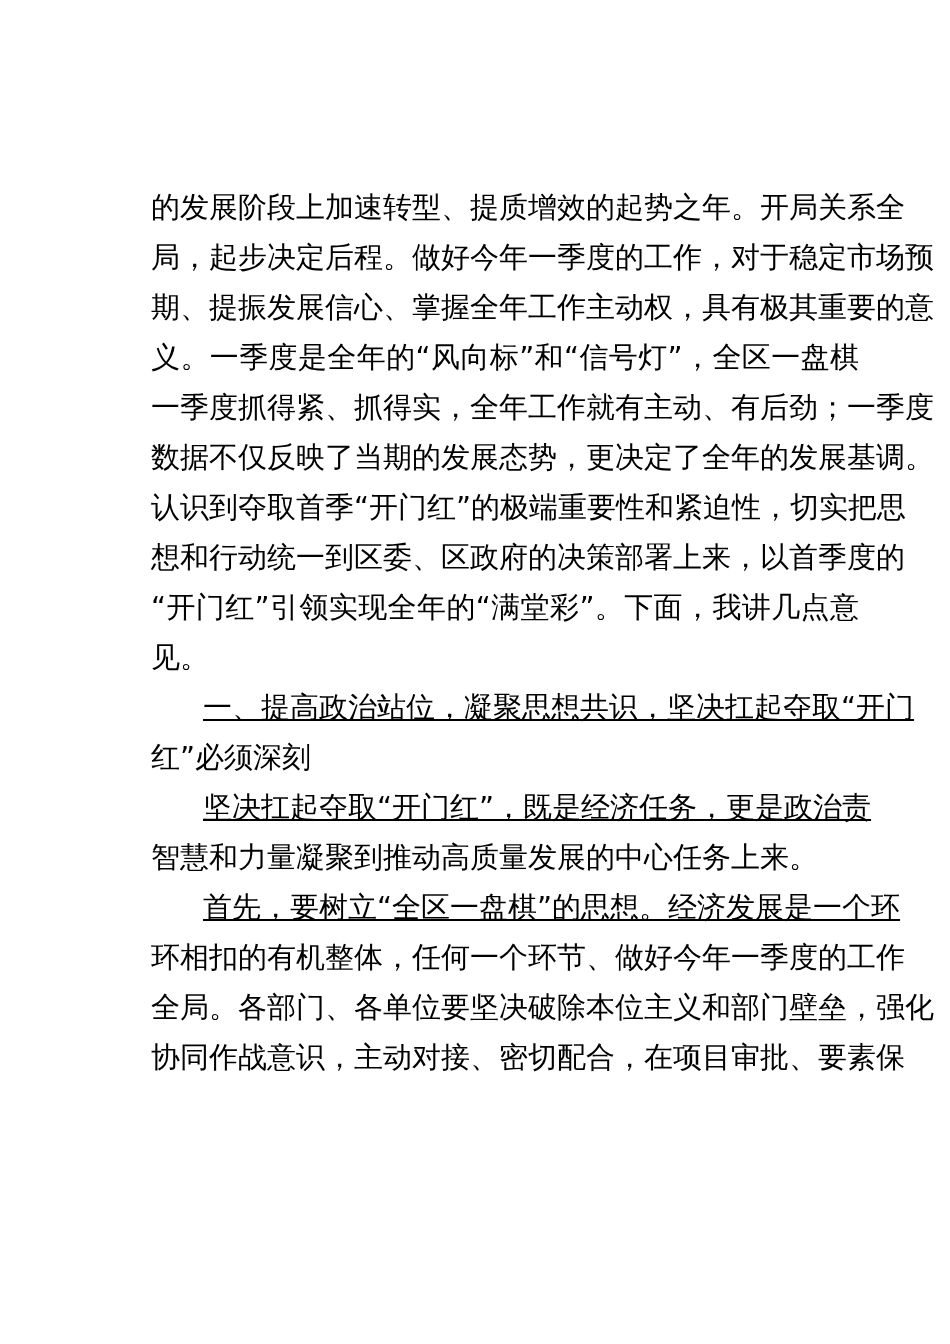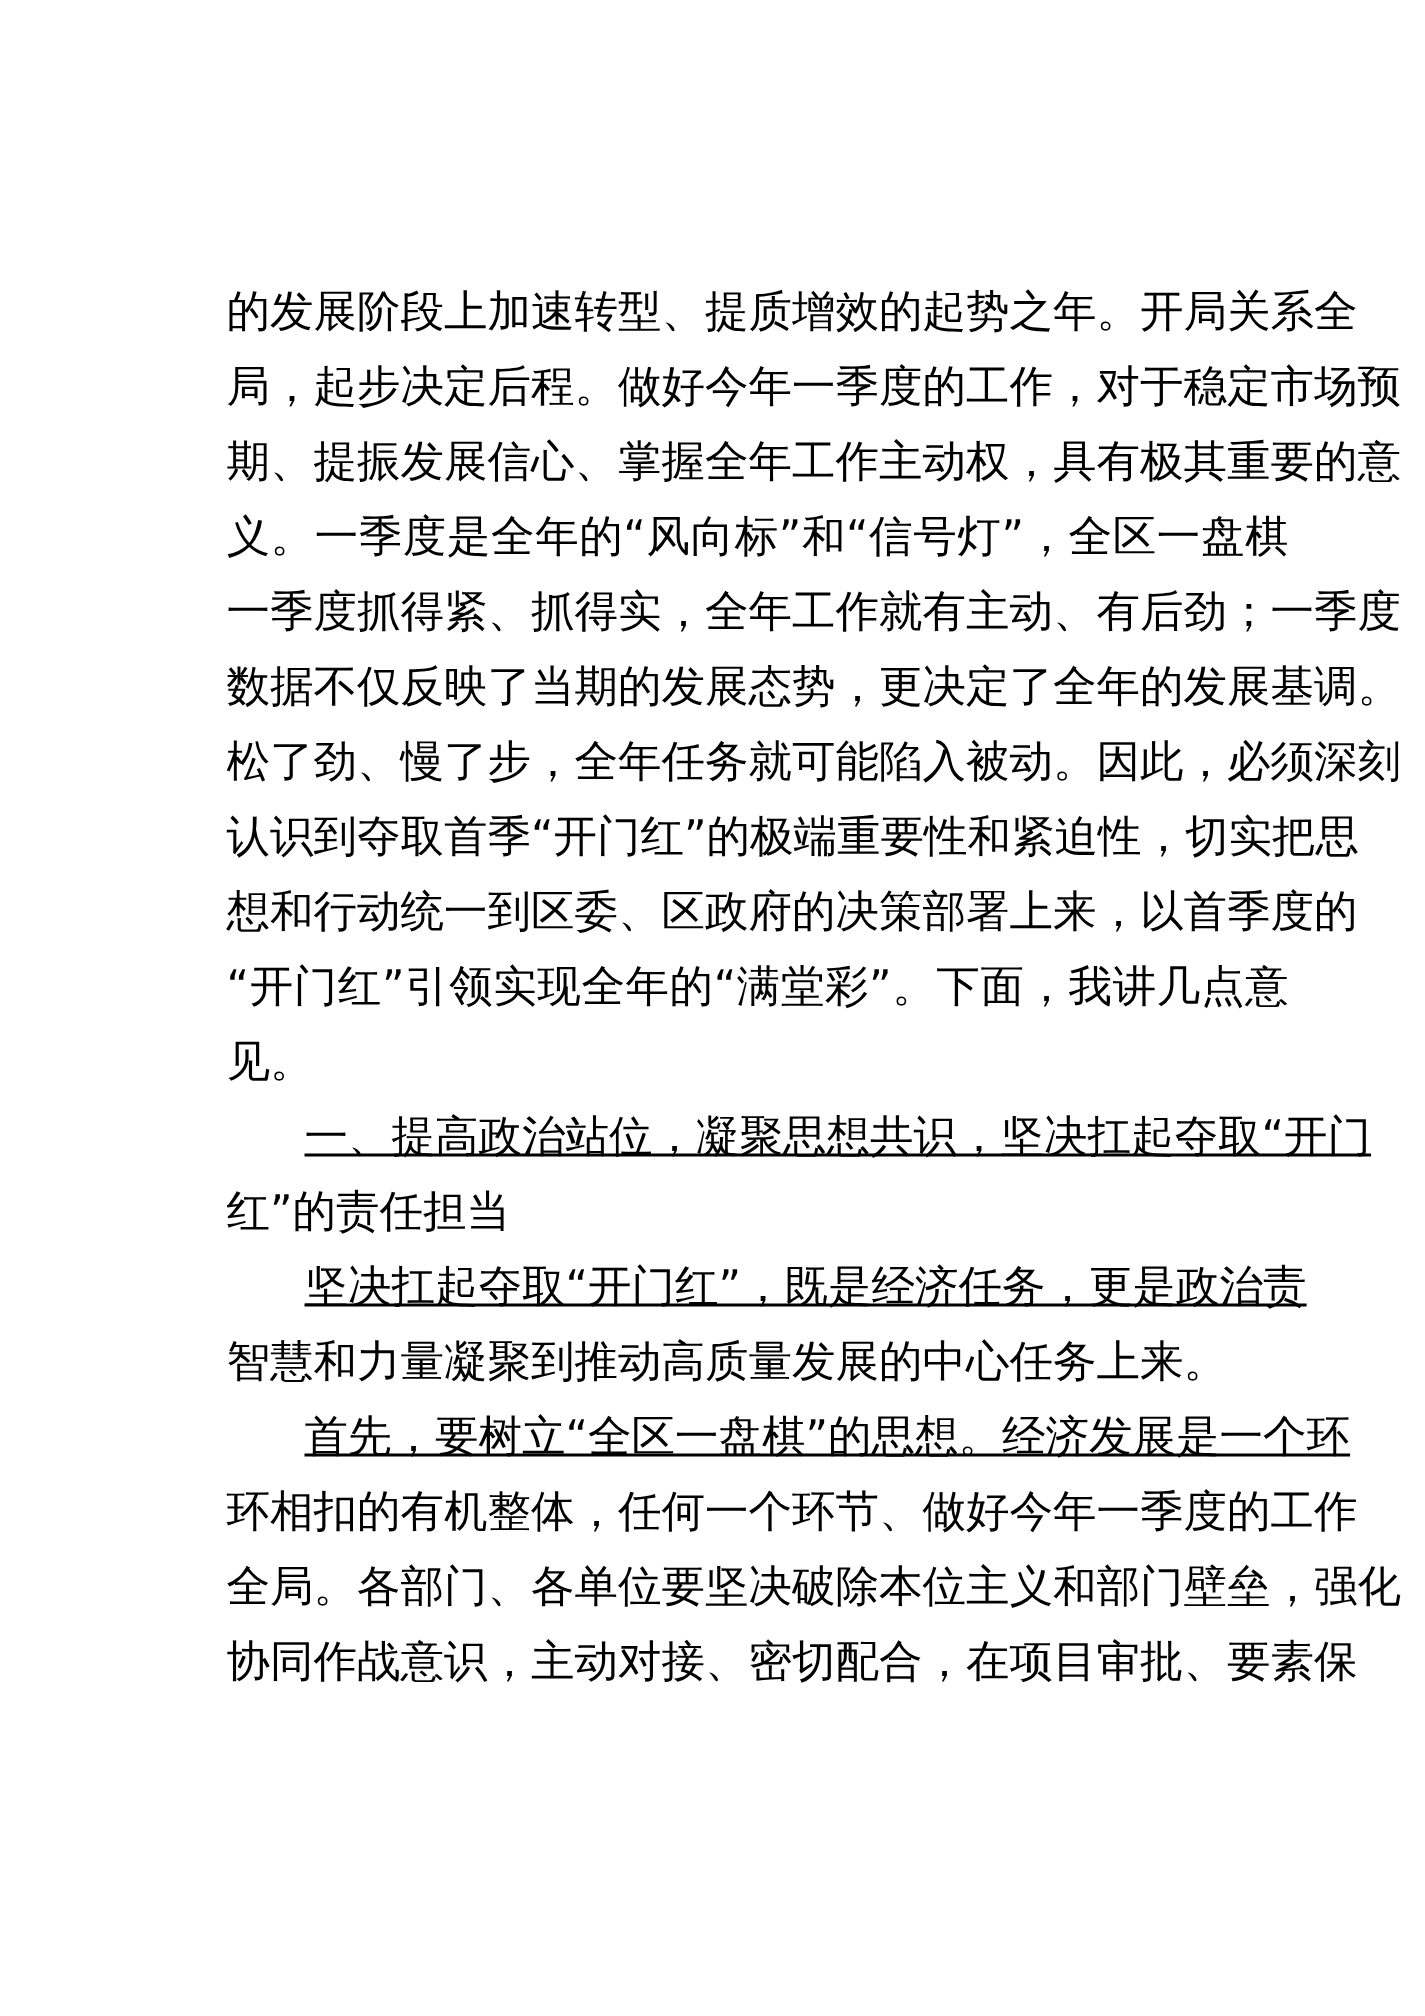--- a/index.html
+++ b/index.html
@@ -54,27 +54,26 @@
 <body>
 
 <div class="page">
   <div class="text-block">
     <div class="line justify">的发展阶段上加速转型、提质增效的起势之年。开局关系全</div>
     <div class="line justify">局，起步决定后程。做好今年一季度的工作，对于稳定市场预</div>
     <div class="line justify">期、提振发展信心、掌握全年工作主动权，具有极其重要的意</div>
     <div class="line justify">义。一季度是全年的“风向标”和“信号灯”，全区一盘棋</div>
     <div class="line justify">一季度抓得紧、抓得实，全年工作就有主动、有后劲；一季度</div>
     <div class="line justify">数据不仅反映了当期的发展态势，更决定了全年的发展基调。</div>
-    <div class="line justify">松了劲、慢了步，全年任务就可能陷入被动。因此，必须深刻</div>
     <div class="line justify">认识到夺取首季“开门红”的极端重要性和紧迫性，切实把思</div>
     <div class="line justify">想和行动统一到区委、区政府的决策部署上来，以首季度的</div>
     <div class="line justify">“开门红”引领实现全年的“满堂彩”。下面，我讲几点意</div>
     <div class="line">见。</div>
     <div class="line justify indent heading-line">一、提高政治站位，凝聚思想共识，坚决扛起夺取“开门</div>
-    <div class="line heading-line">红”的责任担当</div>
+    <div class="line heading-line">红”必须深刻</div>
     <div class="line justify indent">坚决扛起夺取“开门红”，既是经济任务，更是政治责</div>
     <div class="line">智慧和力量凝聚到推动高质量发展的中心任务上来。</div>
     <div class="line justify indent">首先，要树立“全区一盘棋”的思想。经济发展是一个环</div>
     <div class="line justify">环相扣的有机整体，任何一个环节、做好今年一季度的工作</div>
     <div class="line justify">全局。各部门、各单位要坚决破除本位主义和部门壁垒，强化</div>
     <div class="line justify">协同作战意识，主动对接、密切配合，在项目审批、要素保</div>
   </div>
 </div>
 
 </body></html>

